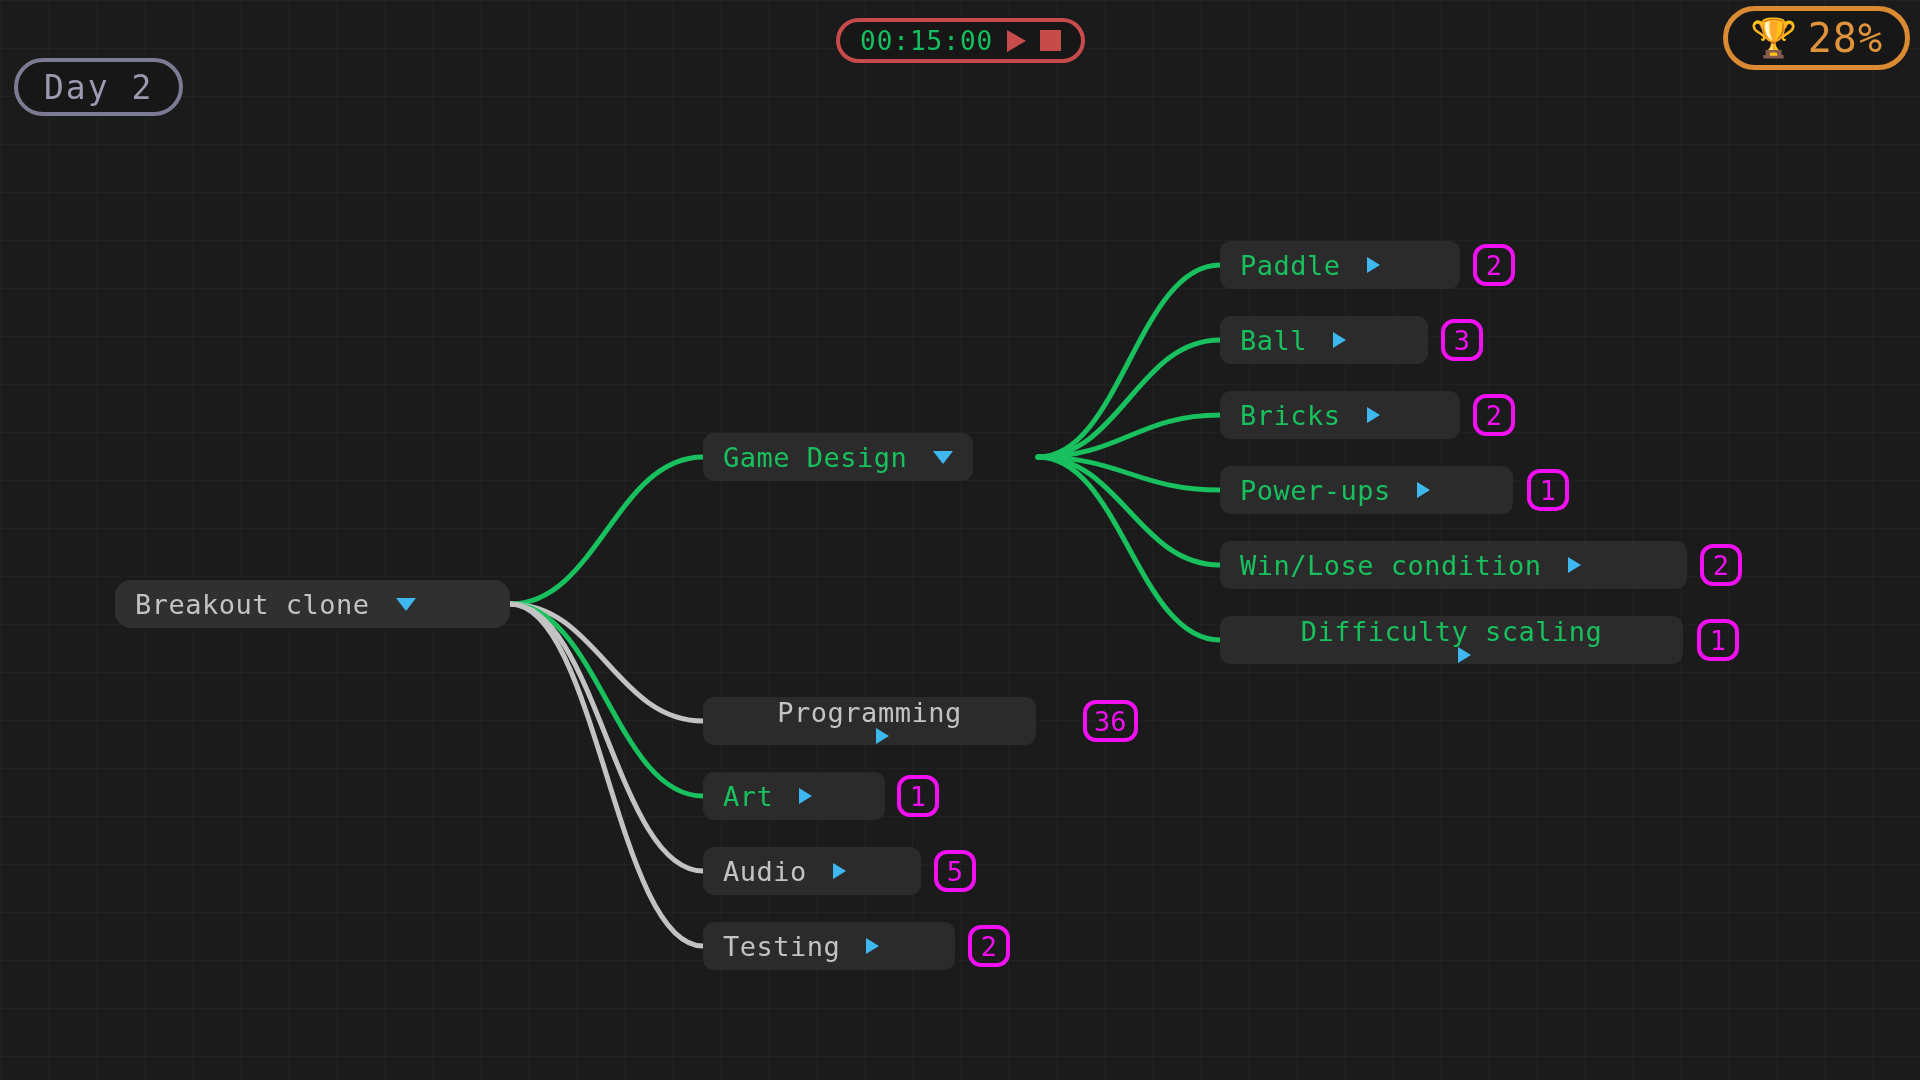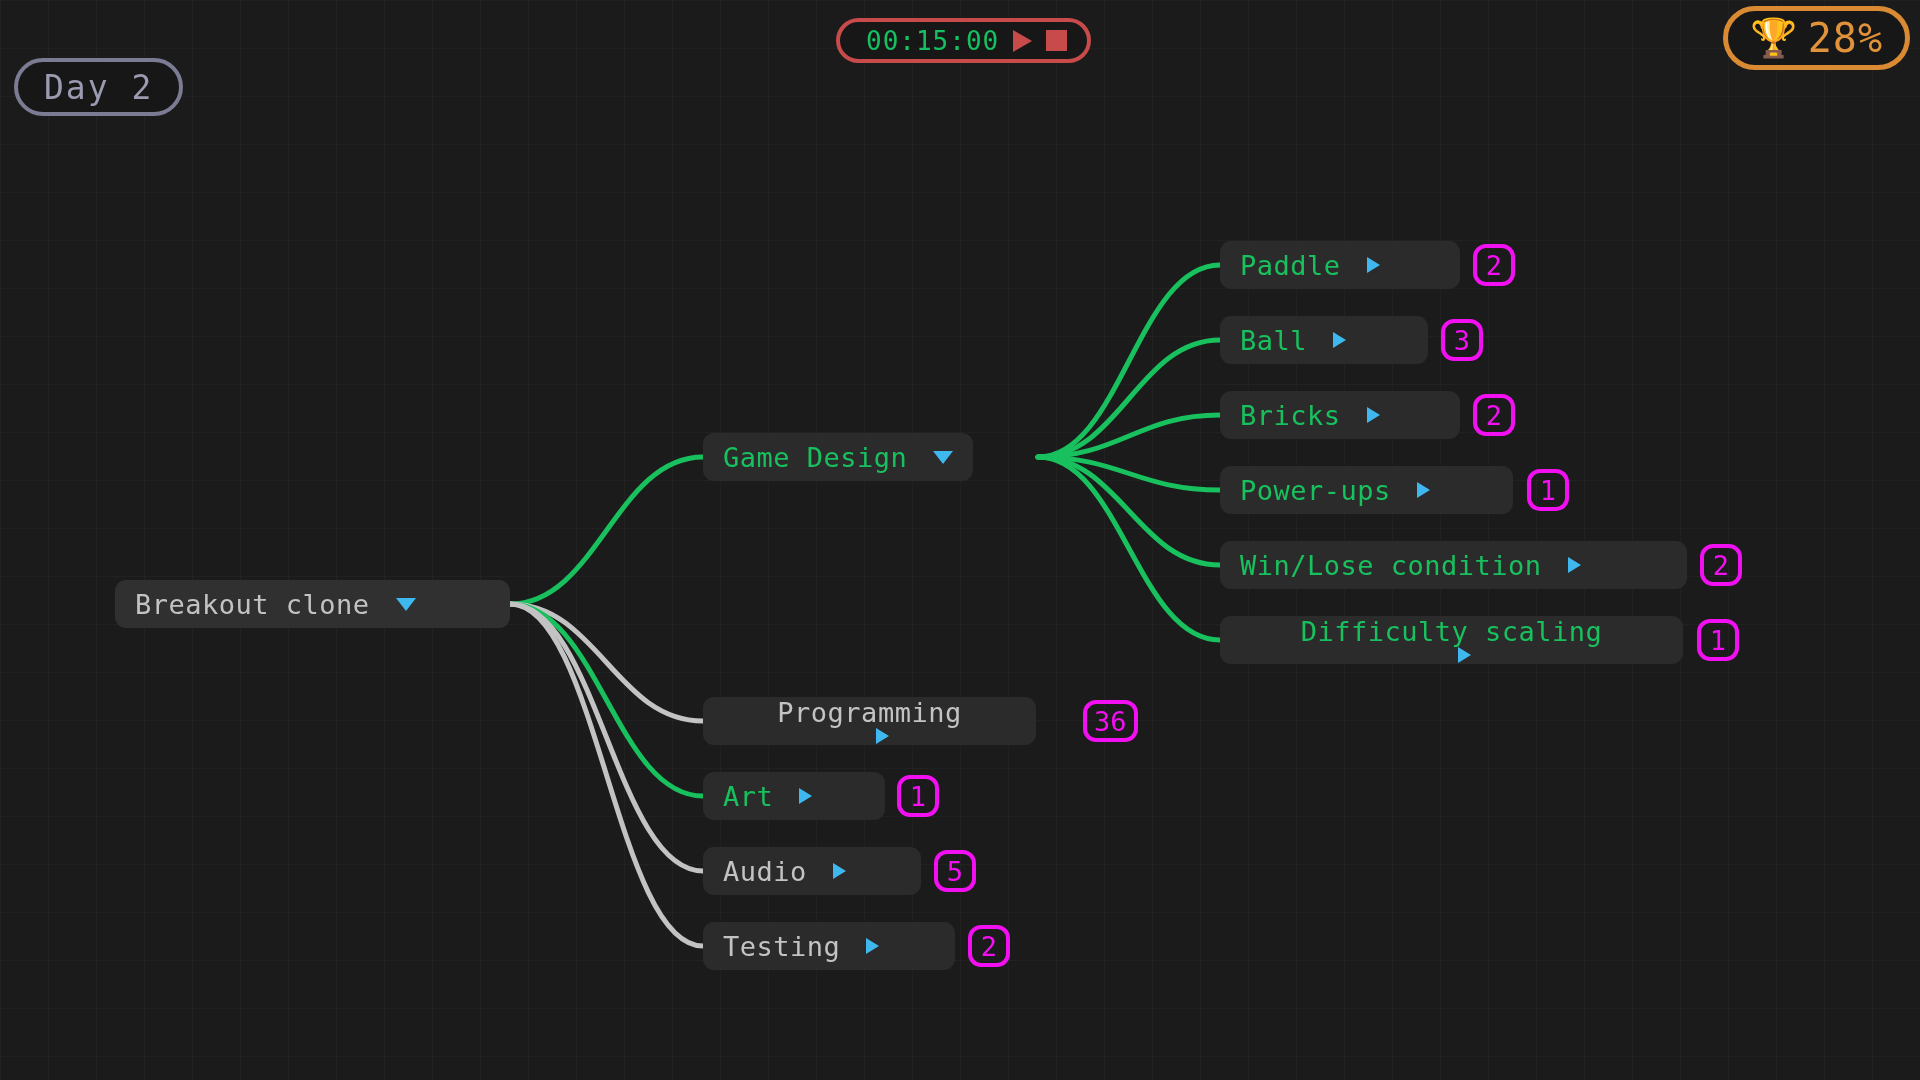--- a/index.html
+++ b/index.html
@@ -46,21 +46,21 @@
 
   #timer-badge {
     left: 836px;
     top: 18px;
     height: 45px;
     padding: 0 20px;
     border: 4px solid #c84b4b;
     gap: 14px;
     font-size: 26px;
   }
-  #timer-value { color: #16c060; letter-spacing: 1px; margin-left: 6px; }
+  #timer-value { color: #16c060; letter-spacing: 1px; }
   .timer-play {
     width: 0; height: 0;
     border-left: 19px solid #c84b4b;
     border-top: 11px solid transparent;
     border-bottom: 11px solid transparent;
   }
   .timer-stop {
     width: 21px; height: 21px;
     background: #c84b4b;
   }
@@ -89,21 +89,21 @@
     display: flex;
     align-items: center;
     height: 48px;
     padding: 0 20px;
     box-sizing: border-box;
     background: #2b2b2b;
     border-radius: 11px;
     font-size: 27px;
     white-space: nowrap;
   }
-  .node.root   { background: #303030; }
+  .node.root   { background: #303030; border-radius: 16px; }
   .node-label  { letter-spacing: 0.5px; }
   .node.green .node-label { color: #18c05e; }
   .node.gray  .node-label { color: #c3c3c3; }
 
   .caret {
     margin-left: 26px;
     width: 0; height: 0;
   }
   .caret.down {
     border-left: 10px solid transparent;

